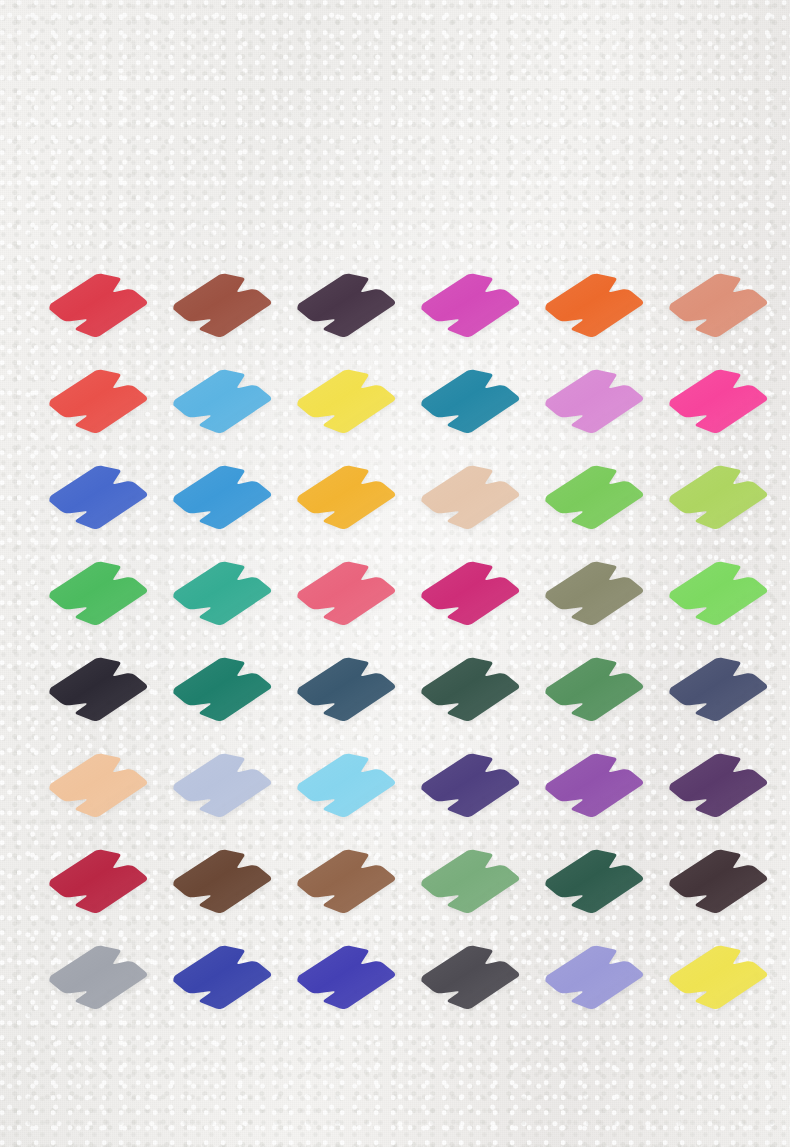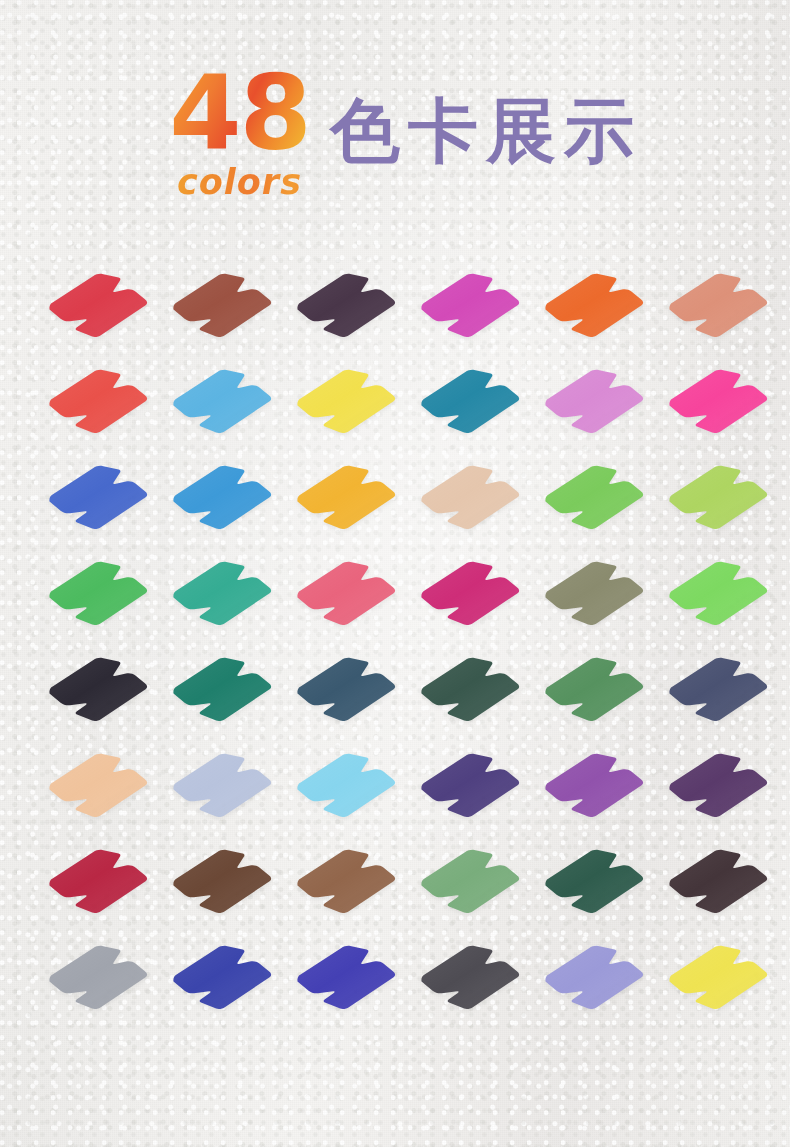--- a/index.html
+++ b/index.html
@@ -166,29 +166,20 @@
 </style>
 </head>
 <body>
 
 <div id="paper"></div>
 <div id="grain"></div>
 <div id="vignette"></div>
 
 <div id="content">
 
-  <div class="header">
-
-    <div class="badge">
-      <div class="badge-number">48</div>
-      <div class="badge-word">colors</div>
-    </div>
-
-    <div class="title-cn">色卡展示</div>
-  </div>
 
   <div class="grid" id="swatch-grid">
       <div class="row">
         <div class="cell">
           <div class="swatch" title="#dc3c4b">
             <svg viewBox="0 0 104 80">
               <defs>
                 <linearGradient id="g0_0" x1="0" y1="0" x2="1" y2="1">
                   <stop offset="0%" stop-color="#dc3c4b" stop-opacity="0.93"></stop>
                   <stop offset="45%" stop-color="#dc3c4b" stop-opacity="1"></stop>

